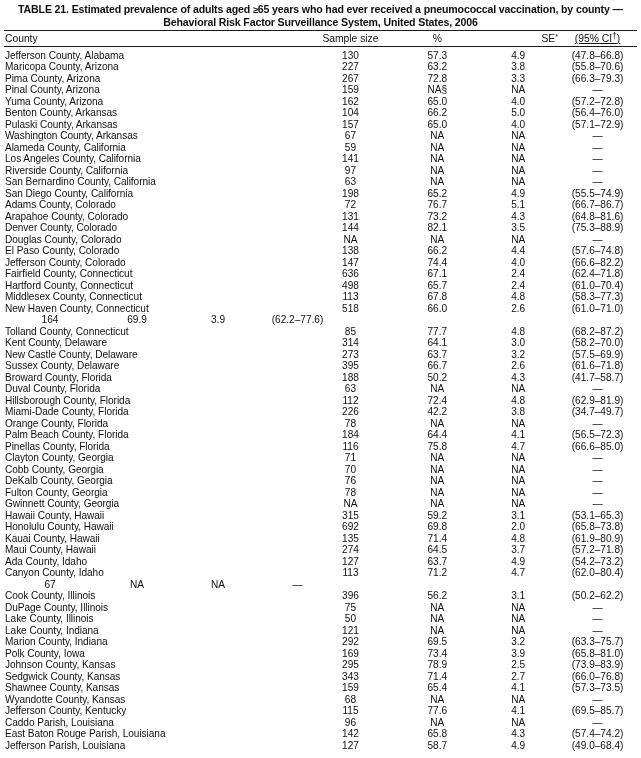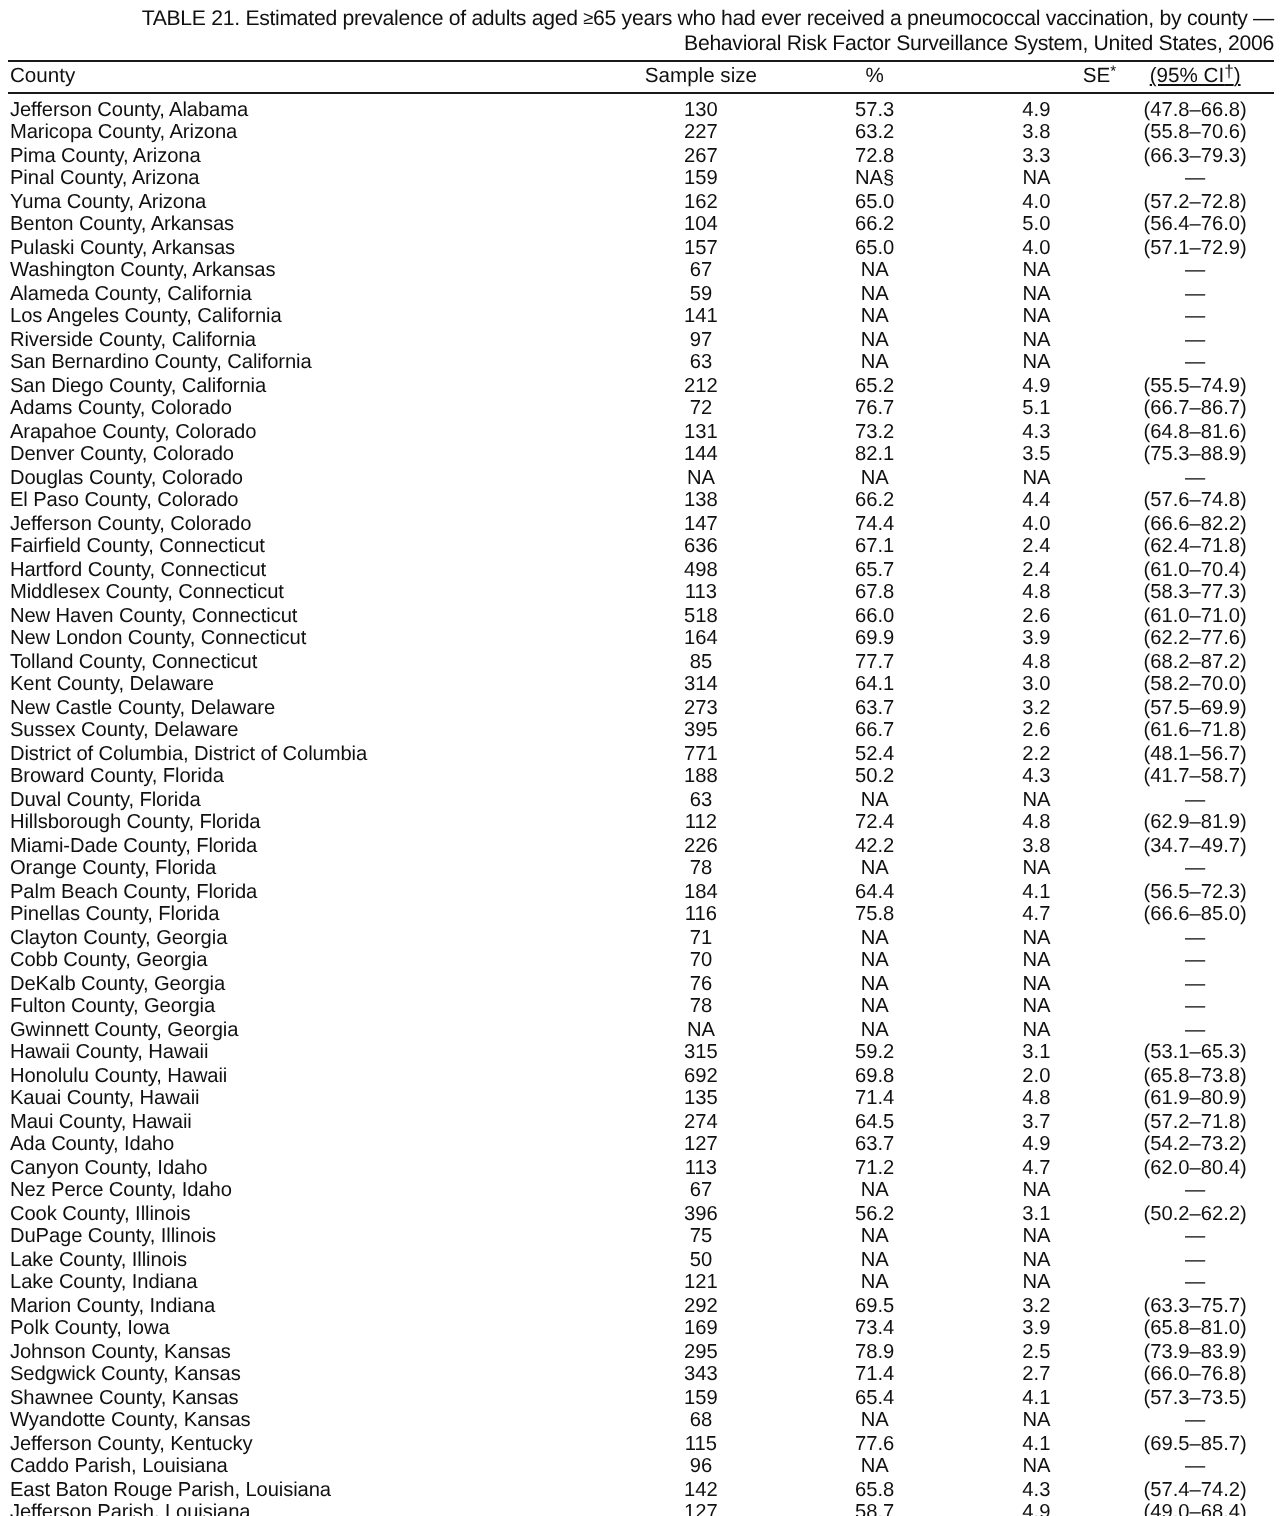--- a/index.html
+++ b/index.html
@@ -19,27 +19,27 @@
   .page {
     position: relative;
     width: 641px;
     height: 758px;
     box-sizing: border-box;
     padding: 3px 4px 0 4px;
   }
   
   .title {
     font-size: 10.6px;
-    font-weight: normal;
+    font-weight: bold;
     line-height: 12.4px;
     letter-spacing: -0.15px;
     padding-bottom: 1.5px;
     border-bottom: 1.6px solid #1a1a1a;
     margin: 0 0 0 0;
-    text-align: right;
+    text-align: center;
   }
   .title .sup {
     font-size: 9.2px;
     vertical-align: 0.5px;
   }
   
   .thead {
     display: flex;
     align-items: flex-end;
     font-size: 10.3px;
@@ -183,21 +183,21 @@
       </div>
       <div class="row">
         <div class="cell col-county">San Bernardino County, California</div>
         <div class="cell col-n">63</div>
         <div class="cell col-pct">NA</div>
         <div class="cell col-se">NA</div>
         <div class="cell col-ci">—</div>
       </div>
       <div class="row">
         <div class="cell col-county">San Diego County, California</div>
-        <div class="cell col-n">212</div>
+        <div class="cell col-n">198</div>
         <div class="cell col-pct">65.2</div>
         <div class="cell col-se">4.9</div>
         <div class="cell col-ci">(55.5–74.9)</div>
       </div>
       <div class="row">
         <div class="cell col-county">Adams County, Colorado</div>
         <div class="cell col-n">72</div>
         <div class="cell col-pct">76.7</div>
         <div class="cell col-se">5.1</div>
         <div class="cell col-ci">(66.7–86.7)</div>
@@ -259,21 +259,20 @@
         <div class="cell col-ci">(58.3–77.3)</div>
       </div>
       <div class="row">
         <div class="cell col-county">New Haven County, Connecticut</div>
         <div class="cell col-n">518</div>
         <div class="cell col-pct">66.0</div>
         <div class="cell col-se">2.6</div>
         <div class="cell col-ci">(61.0–71.0)</div>
       </div>
       <div class="row">
-        <div class="cell col-county">New London County, Connecticut</div>
         <div class="cell col-n">164</div>
         <div class="cell col-pct">69.9</div>
         <div class="cell col-se">3.9</div>
         <div class="cell col-ci">(62.2–77.6)</div>
       </div>
       <div class="row">
         <div class="cell col-county">Tolland County, Connecticut</div>
         <div class="cell col-n">85</div>
         <div class="cell col-pct">77.7</div>
         <div class="cell col-se">4.8</div>
@@ -294,27 +293,20 @@
         <div class="cell col-ci">(57.5–69.9)</div>
       </div>
       <div class="row">
         <div class="cell col-county">Sussex County, Delaware</div>
         <div class="cell col-n">395</div>
         <div class="cell col-pct">66.7</div>
         <div class="cell col-se">2.6</div>
         <div class="cell col-ci">(61.6–71.8)</div>
       </div>
       <div class="row">
-        <div class="cell col-county">District of Columbia, District of Columbia</div>
-        <div class="cell col-n">771</div>
-        <div class="cell col-pct">52.4</div>
-        <div class="cell col-se">2.2</div>
-        <div class="cell col-ci">(48.1–56.7)</div>
-      </div>
-      <div class="row">
         <div class="cell col-county">Broward County, Florida</div>
         <div class="cell col-n">188</div>
         <div class="cell col-pct">50.2</div>
         <div class="cell col-se">4.3</div>
         <div class="cell col-ci">(41.7–58.7)</div>
       </div>
       <div class="row">
         <div class="cell col-county">Duval County, Florida</div>
         <div class="cell col-n">63</div>
         <div class="cell col-pct">NA</div>
@@ -427,21 +419,20 @@
         <div class="cell col-ci">(54.2–73.2)</div>
       </div>
       <div class="row">
         <div class="cell col-county">Canyon County, Idaho</div>
         <div class="cell col-n">113</div>
         <div class="cell col-pct">71.2</div>
         <div class="cell col-se">4.7</div>
         <div class="cell col-ci">(62.0–80.4)</div>
       </div>
       <div class="row">
-        <div class="cell col-county">Nez Perce County, Idaho</div>
         <div class="cell col-n">67</div>
         <div class="cell col-pct">NA</div>
         <div class="cell col-se">NA</div>
         <div class="cell col-ci">—</div>
       </div>
       <div class="row">
         <div class="cell col-county">Cook County, Illinois</div>
         <div class="cell col-n">396</div>
         <div class="cell col-pct">56.2</div>
         <div class="cell col-se">3.1</div>

